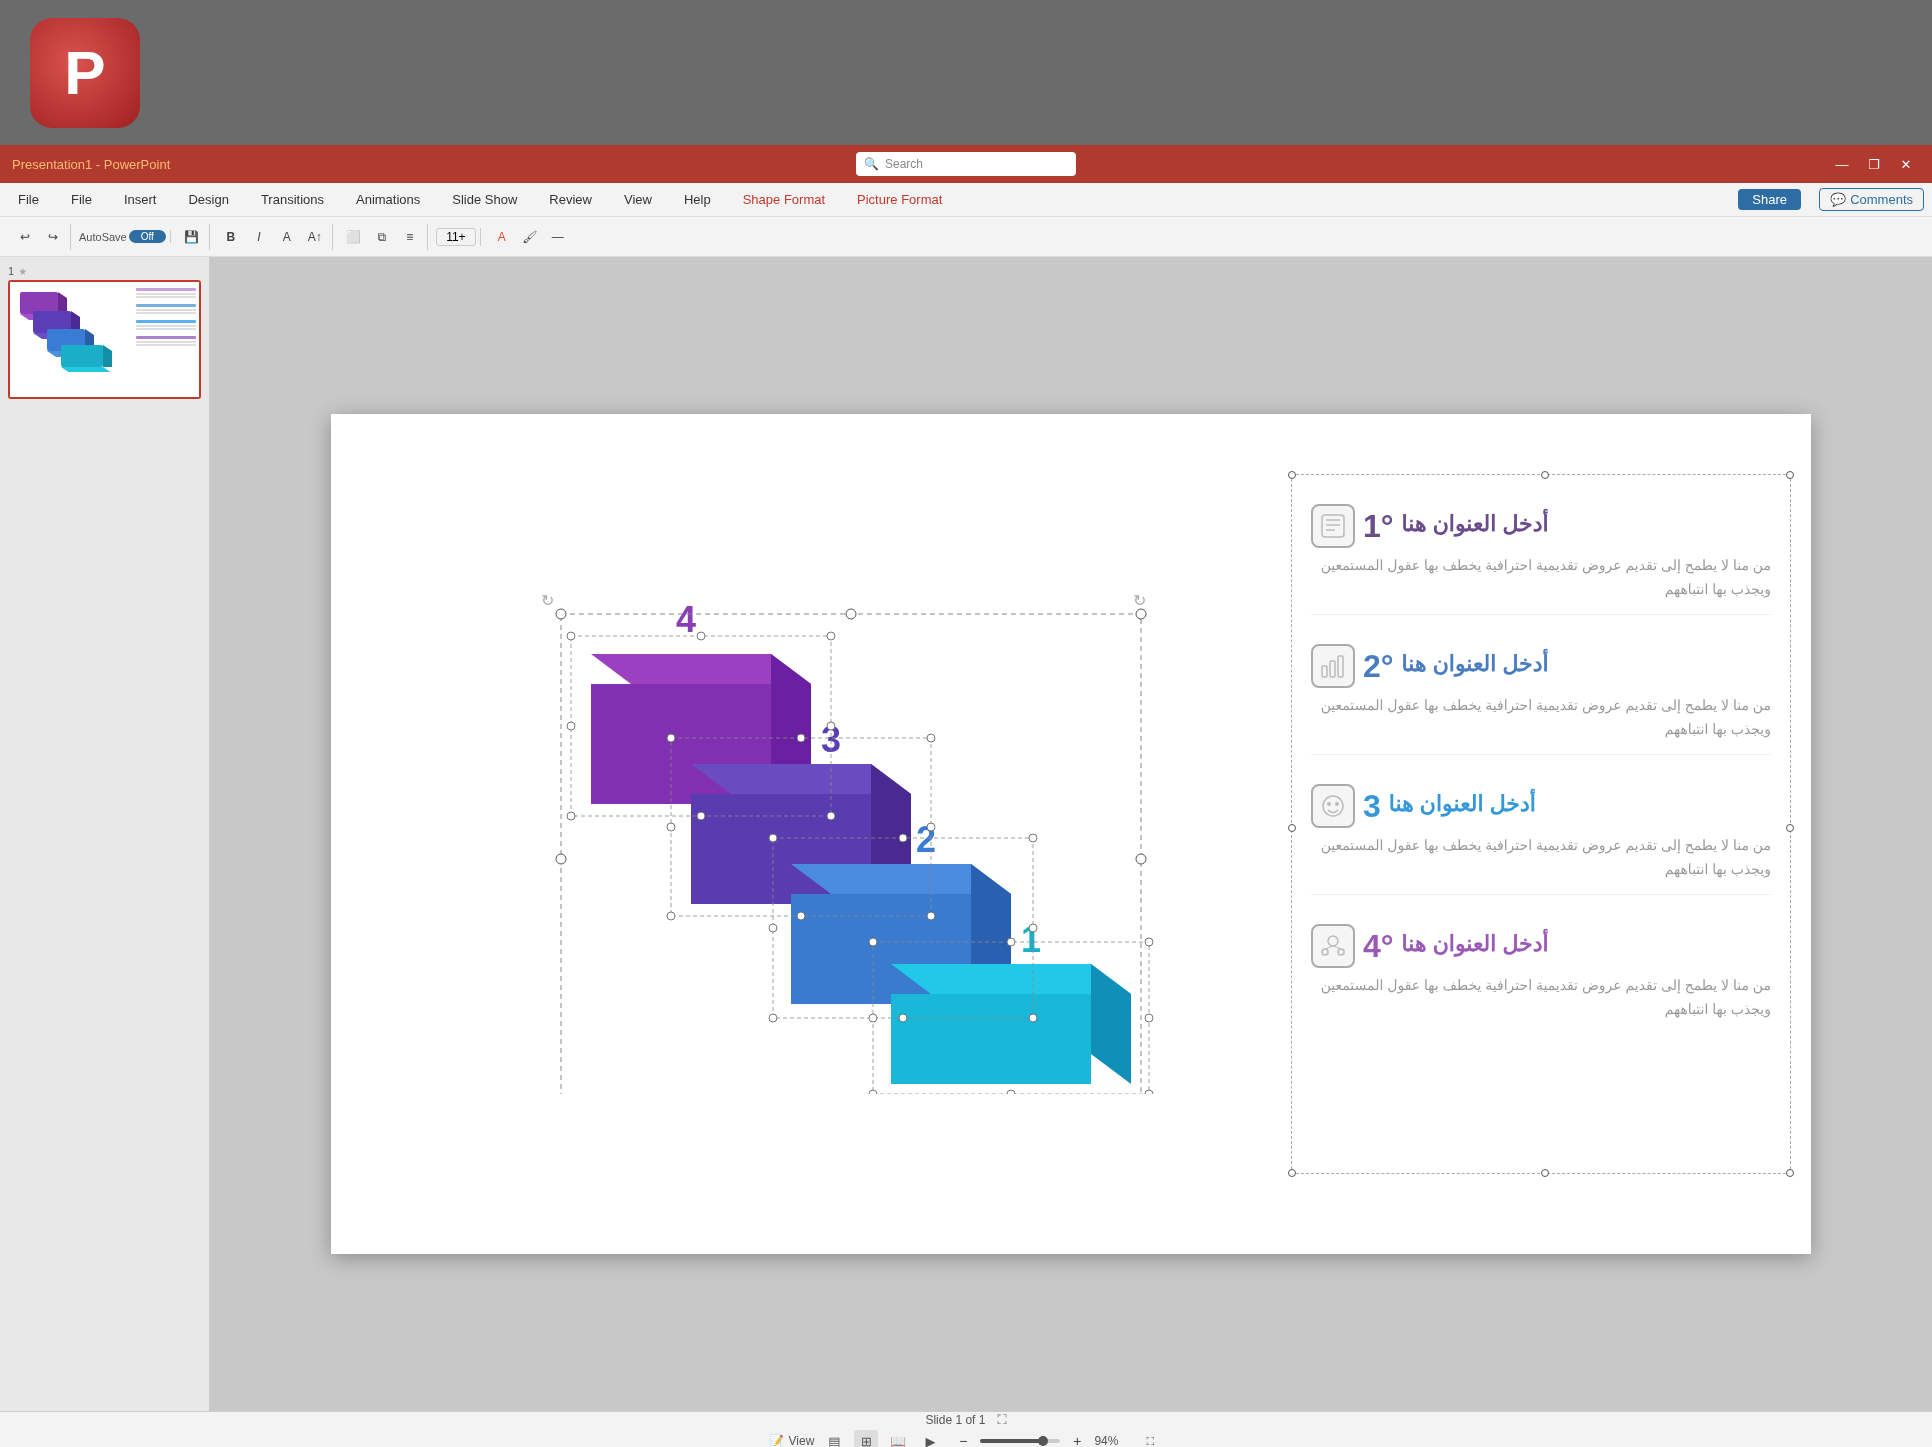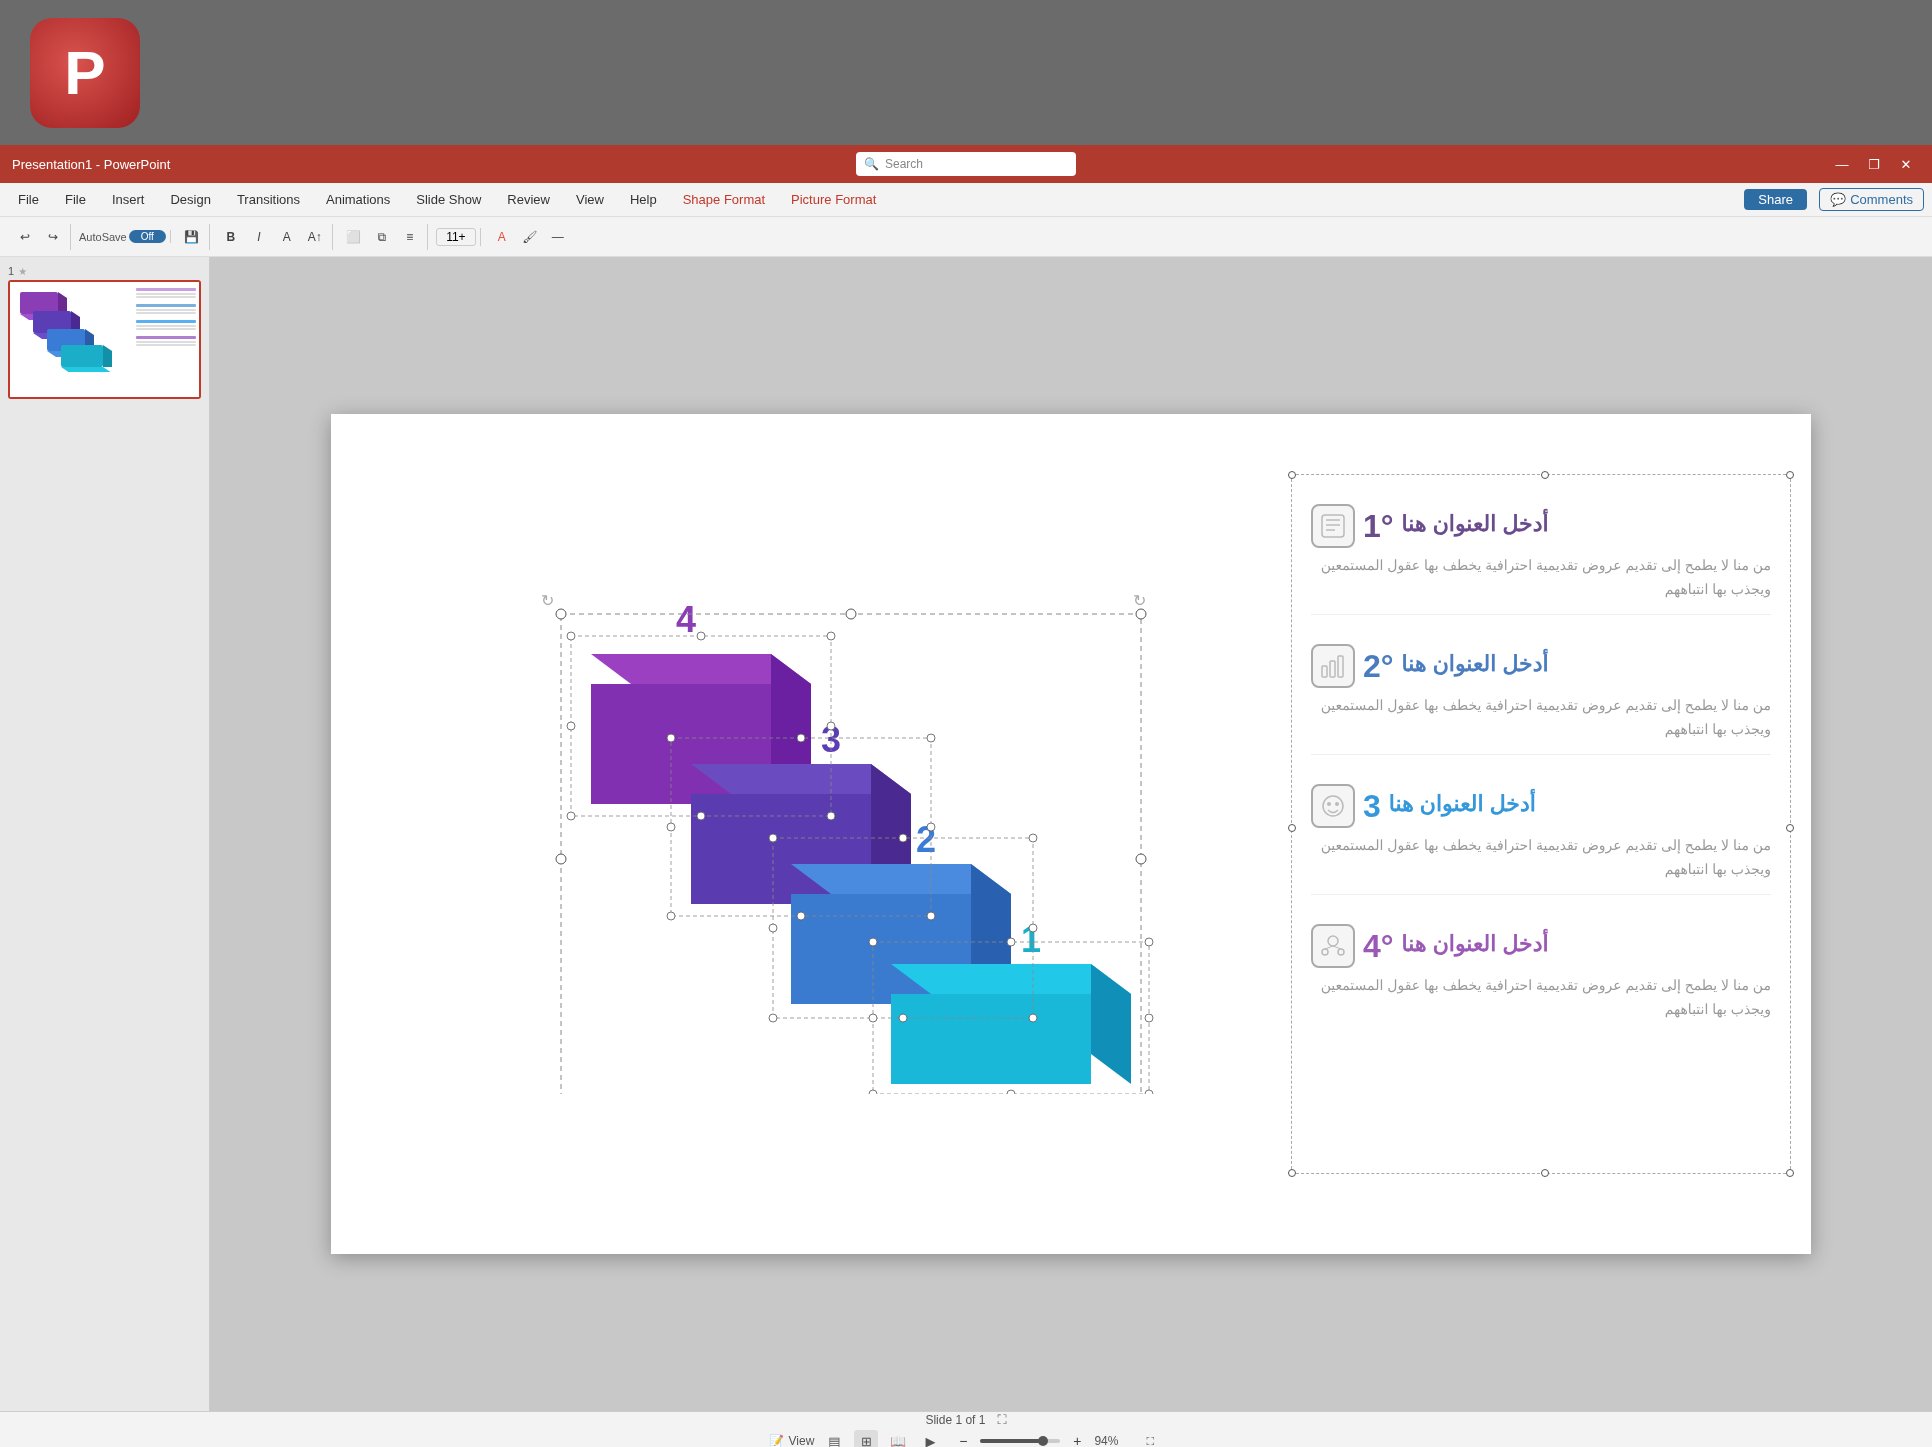--- a/index.html
+++ b/index.html
@@ -97,21 +97,21 @@
     }
 
     
     #menu-bar {
       width: 100%;
       height: 34px;
       background: #f3f3f3;
       display: flex;
       align-items: center;
       padding: 0 8px;
-      gap: 6px;
+      gap: 12px;
       border-bottom: 1px solid #ddd;
     }
     .menu-item {
       padding: 4px 10px;
       font-size: 13px;
       color: #333;
       cursor: pointer;
       border-radius: 3px;
       white-space: nowrap;
     }
@@ -369,21 +369,21 @@
   </style>
 </head>
 <body>
 
 <div id="top-banner">
   <div id="ppt-logo">P</div>
 </div>
 
 <div id="title-bar">
   <div class="title-bar-left">
-    <span style="color:#ffffff;font-size:13px;">Presentation1  -  PowerPoint</span>
+    <span style="color:#fdba74;font-size:13px;">Presentation1  -  PowerPoint</span>
   </div>
   <div id="title-bar-center">
     <div id="search-box">
       <span id="search-icon-tb">🔍</span>
       <span style="font-size:12px;color:#888;">Search</span>
     </div>
   </div>
   <div id="window-controls">
     <div class="win-btn">—</div>
     <div class="win-btn">❐</div>

